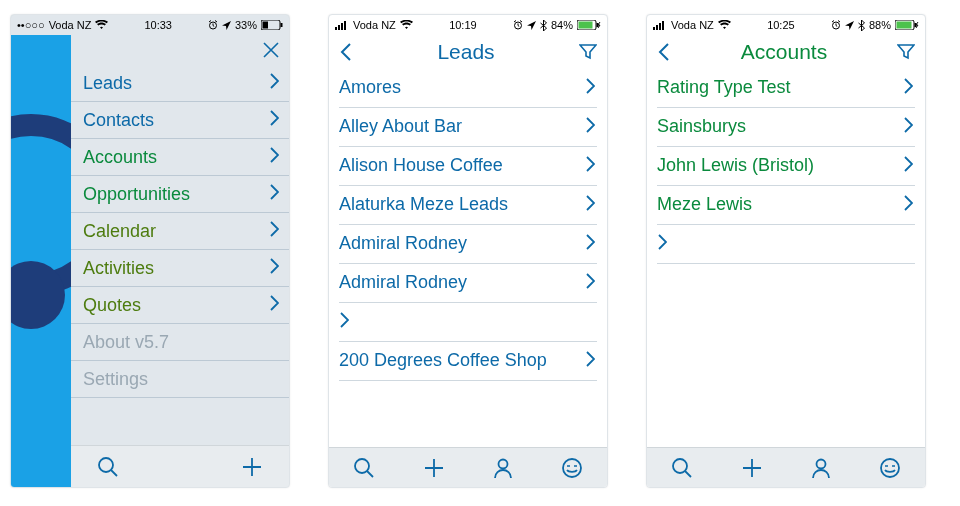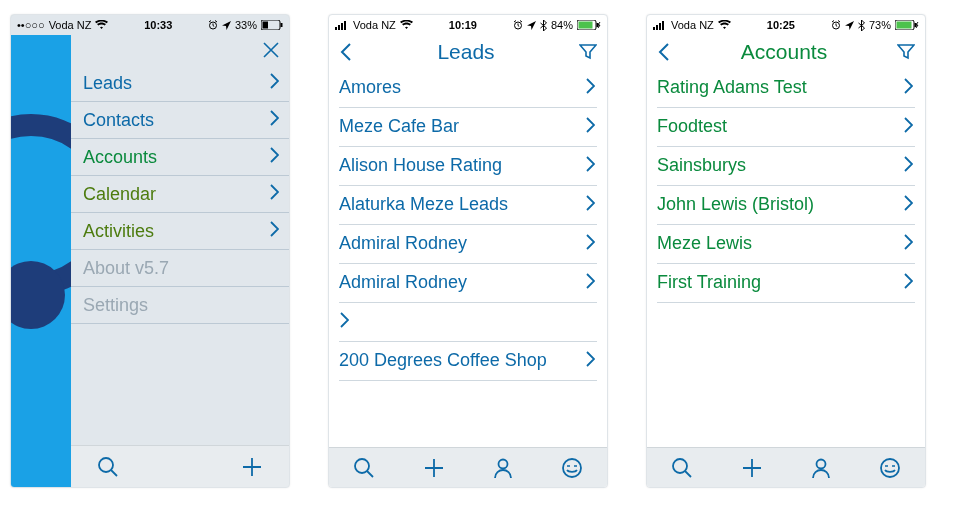--- a/index.html
+++ b/index.html
@@ -10,21 +10,21 @@
     --bottom-bg:#e8ecef;
     --frame:#dfe4e8;
   }
   *{box-sizing:border-box;font-family:-apple-system,"Segoe UI",Helvetica,Arial,sans-serif;}
   body{margin:0;width:960px;height:506px;background:#ffffff;display:flex;gap:38px;padding:14px 10px;}
   .phone{width:280px;height:474px;background:#ffffff;border:1px solid var(--frame);border-radius:4px;overflow:hidden;display:flex;flex-direction:column;position:relative;box-shadow:0 0 2px rgba(0,0,0,.08);}
   
   .status{height:20px;font-size:11px;display:flex;align-items:center;justify-content:space-between;padding:0 6px;color:#000;}
   .status .left,.status .right{display:flex;align-items:center;gap:4px;}
   .status svg{display:block;}
-  .status .time{font-weight:700;}
+  .status .time{font-weight:400;}
   
   .p1-body{flex:1;display:flex;position:relative;}
   .p1-strip{width:60px;background:#1aa1e6;position:relative;overflow:hidden;}
   .p1-strip svg{position:absolute;top:70px;left:-80px;}
   .p1-drawer{flex:1;background:rgba(120,145,170,.22);display:flex;flex-direction:column;}
   .close-row{height:30px;display:flex;justify-content:flex-end;align-items:center;padding-right:8px;}
   .menu{flex:1;display:flex;flex-direction:column;}
   .menu-item{height:37px;display:flex;align-items:center;justify-content:space-between;padding:0 10px 0 12px;border-bottom:1px solid rgba(120,145,170,.35);font-size:18px;}
   .menu-item .label{ }
   .menu-item .chev{color:var(--blue);}
@@ -113,28 +113,40 @@
             <span class="chev"><svg width="10" height="16">
                 <path d="M2 1l7 7-7 7" fill="none" stroke="#0d6aa8" stroke-width="1.8"></path>
               </svg></span>
           </div>
           <div class="menu-item c-green">
             <span class="label">Accounts</span>
             <span class="chev"><svg width="10" height="16">
                 <path d="M2 1l7 7-7 7" fill="none" stroke="#0d6aa8" stroke-width="1.8"></path>
               </svg></span>
           </div>
+          <div class="menu-item c-green">
+            <span class="label">Opportunities</span>
+            <span class="chev"><svg width="10" height="16">
+                <path d="M2 1l7 7-7 7" fill="none" stroke="#0d6aa8" stroke-width="1.8"></path>
+              </svg></span>
+          </div>
           <div class="menu-item c-black">
             <span class="label">Calendar</span>
             <span class="chev"><svg width="10" height="16">
                 <path d="M2 1l7 7-7 7" fill="none" stroke="#0d6aa8" stroke-width="1.8"></path>
               </svg></span>
           </div>
           <div class="menu-item c-black">
             <span class="label">Activities</span>
+            <span class="chev"><svg width="10" height="16">
+                <path d="M2 1l7 7-7 7" fill="none" stroke="#0d6aa8" stroke-width="1.8"></path>
+              </svg></span>
+          </div>
+          <div class="menu-item c-black">
+            <span class="label">Quotes</span>
             <span class="chev"><svg width="10" height="16">
                 <path d="M2 1l7 7-7 7" fill="none" stroke="#0d6aa8" stroke-width="1.8"></path>
               </svg></span>
           </div>
           <div class="menu-item c-grey">
             <span class="label">About v5.7</span>
             <span class="chev"></span>
           </div>
           <div class="menu-item c-grey">
             <span class="label">Settings</span>
@@ -219,27 +231,27 @@
       </span>
   </div>
   <div class="list blue-text" id="list2">
       <div class="row">
         <span class="text">Amores</span>
         <span class="chev"><svg width="10" height="16">
             <path d="M2 1l7 7-7 7" fill="none" stroke="#0d6aa8" stroke-width="1.8"></path>
           </svg></span>
       </div>
       <div class="row">
-        <span class="text">Meze Cafe Bar</span>
-        <span class="chev"><svg width="10" height="16">
-            <path d="M2 1l7 7-7 7" fill="none" stroke="#0d6aa8" stroke-width="1.8"></path>
-          </svg></span>
-      </div>
-      <div class="row">
-        <span class="text">Alison House Rating</span>
+        <span class="text">Alley About Bar</span>
+        <span class="chev"><svg width="10" height="16">
+            <path d="M2 1l7 7-7 7" fill="none" stroke="#0d6aa8" stroke-width="1.8"></path>
+          </svg></span>
+      </div>
+      <div class="row">
+        <span class="text">Alison House Coffee</span>
         <span class="chev"><svg width="10" height="16">
             <path d="M2 1l7 7-7 7" fill="none" stroke="#0d6aa8" stroke-width="1.8"></path>
           </svg></span>
       </div>
       <div class="row">
         <span class="text">Alaturka Meze Leads</span>
         <span class="chev"><svg width="10" height="16">
             <path d="M2 1l7 7-7 7" fill="none" stroke="#0d6aa8" stroke-width="1.8"></path>
           </svg></span>
       </div>
@@ -323,21 +335,21 @@
       <span class="icon">
           <svg width="9" height="9">
             <path d="M0 4.5L9 0L4.5 9L4 5L0 4.5z" fill="#000"></path>
           </svg>
         </span>
       <span class="icon">
           <svg width="7" height="11">
             <path d="M3.5 0v11l3-3-6-5m0 5l6-5-3-3" fill="none" stroke="#000" stroke-width="1"></path>
           </svg>
         </span>
-      <span>73%</span>
+      <span>88%</span>
       <span class="icon">
           <svg width="24" height="10">
             <rect x="0" y="0" width="19" height="10" rx="2" fill="none" stroke="#000"></rect>
             <rect x="1.5" y="1.5" width="15" height="7" fill="#4cc24c"></rect>
             <rect x="19.5" y="3" width="2" height="4" fill="#000"></rect>
             <path d="M23 2l-2 3h2l-2 3" fill="none" stroke="#000" stroke-width=".9"></path>
           </svg>
         </span>
     </div>
   </div>
@@ -349,27 +361,21 @@
       </span>
     <span class="title" style="color:var(--green)">Accounts</span>
     <span class="icon">
         <svg width="18" height="16">
           <path d="M1 1h16l-6 7v6l-4-2v-4L1 1z" fill="none" stroke="#0d6aa8" stroke-width="1.6"></path>
         </svg>
       </span>
   </div>
   <div class="list green-text" id="list3">
       <div class="row">
-        <span class="text">Rating Adams Test</span>
-        <span class="chev"><svg width="10" height="16">
-            <path d="M2 1l7 7-7 7" fill="none" stroke="#0d6aa8" stroke-width="1.8"></path>
-          </svg></span>
-      </div>
-      <div class="row">
-        <span class="text">Foodtest</span>
+        <span class="text">Rating Type Test</span>
         <span class="chev"><svg width="10" height="16">
             <path d="M2 1l7 7-7 7" fill="none" stroke="#0d6aa8" stroke-width="1.8"></path>
           </svg></span>
       </div>
       <div class="row">
         <span class="text">Sainsburys</span>
         <span class="chev"><svg width="10" height="16">
             <path d="M2 1l7 7-7 7" fill="none" stroke="#0d6aa8" stroke-width="1.8"></path>
           </svg></span>
       </div>
@@ -379,21 +385,20 @@
             <path d="M2 1l7 7-7 7" fill="none" stroke="#0d6aa8" stroke-width="1.8"></path>
           </svg></span>
       </div>
       <div class="row">
         <span class="text">Meze Lewis</span>
         <span class="chev"><svg width="10" height="16">
             <path d="M2 1l7 7-7 7" fill="none" stroke="#0d6aa8" stroke-width="1.8"></path>
           </svg></span>
       </div>
       <div class="row">
-        <span class="text">First Training</span>
         <span class="chev"><svg width="10" height="16">
             <path d="M2 1l7 7-7 7" fill="none" stroke="#0d6aa8" stroke-width="1.8"></path>
           </svg></span>
       </div>
     </div>
   <div class="toolbar">
     <span class="icon tb-btn">
         <svg width="22" height="22">
           <circle cx="9" cy="9" r="7" fill="none" stroke="#0d6aa8" stroke-width="1.8"></circle>
           <path d="M14 14l6 6" stroke="#0d6aa8" stroke-width="1.8"></path>

